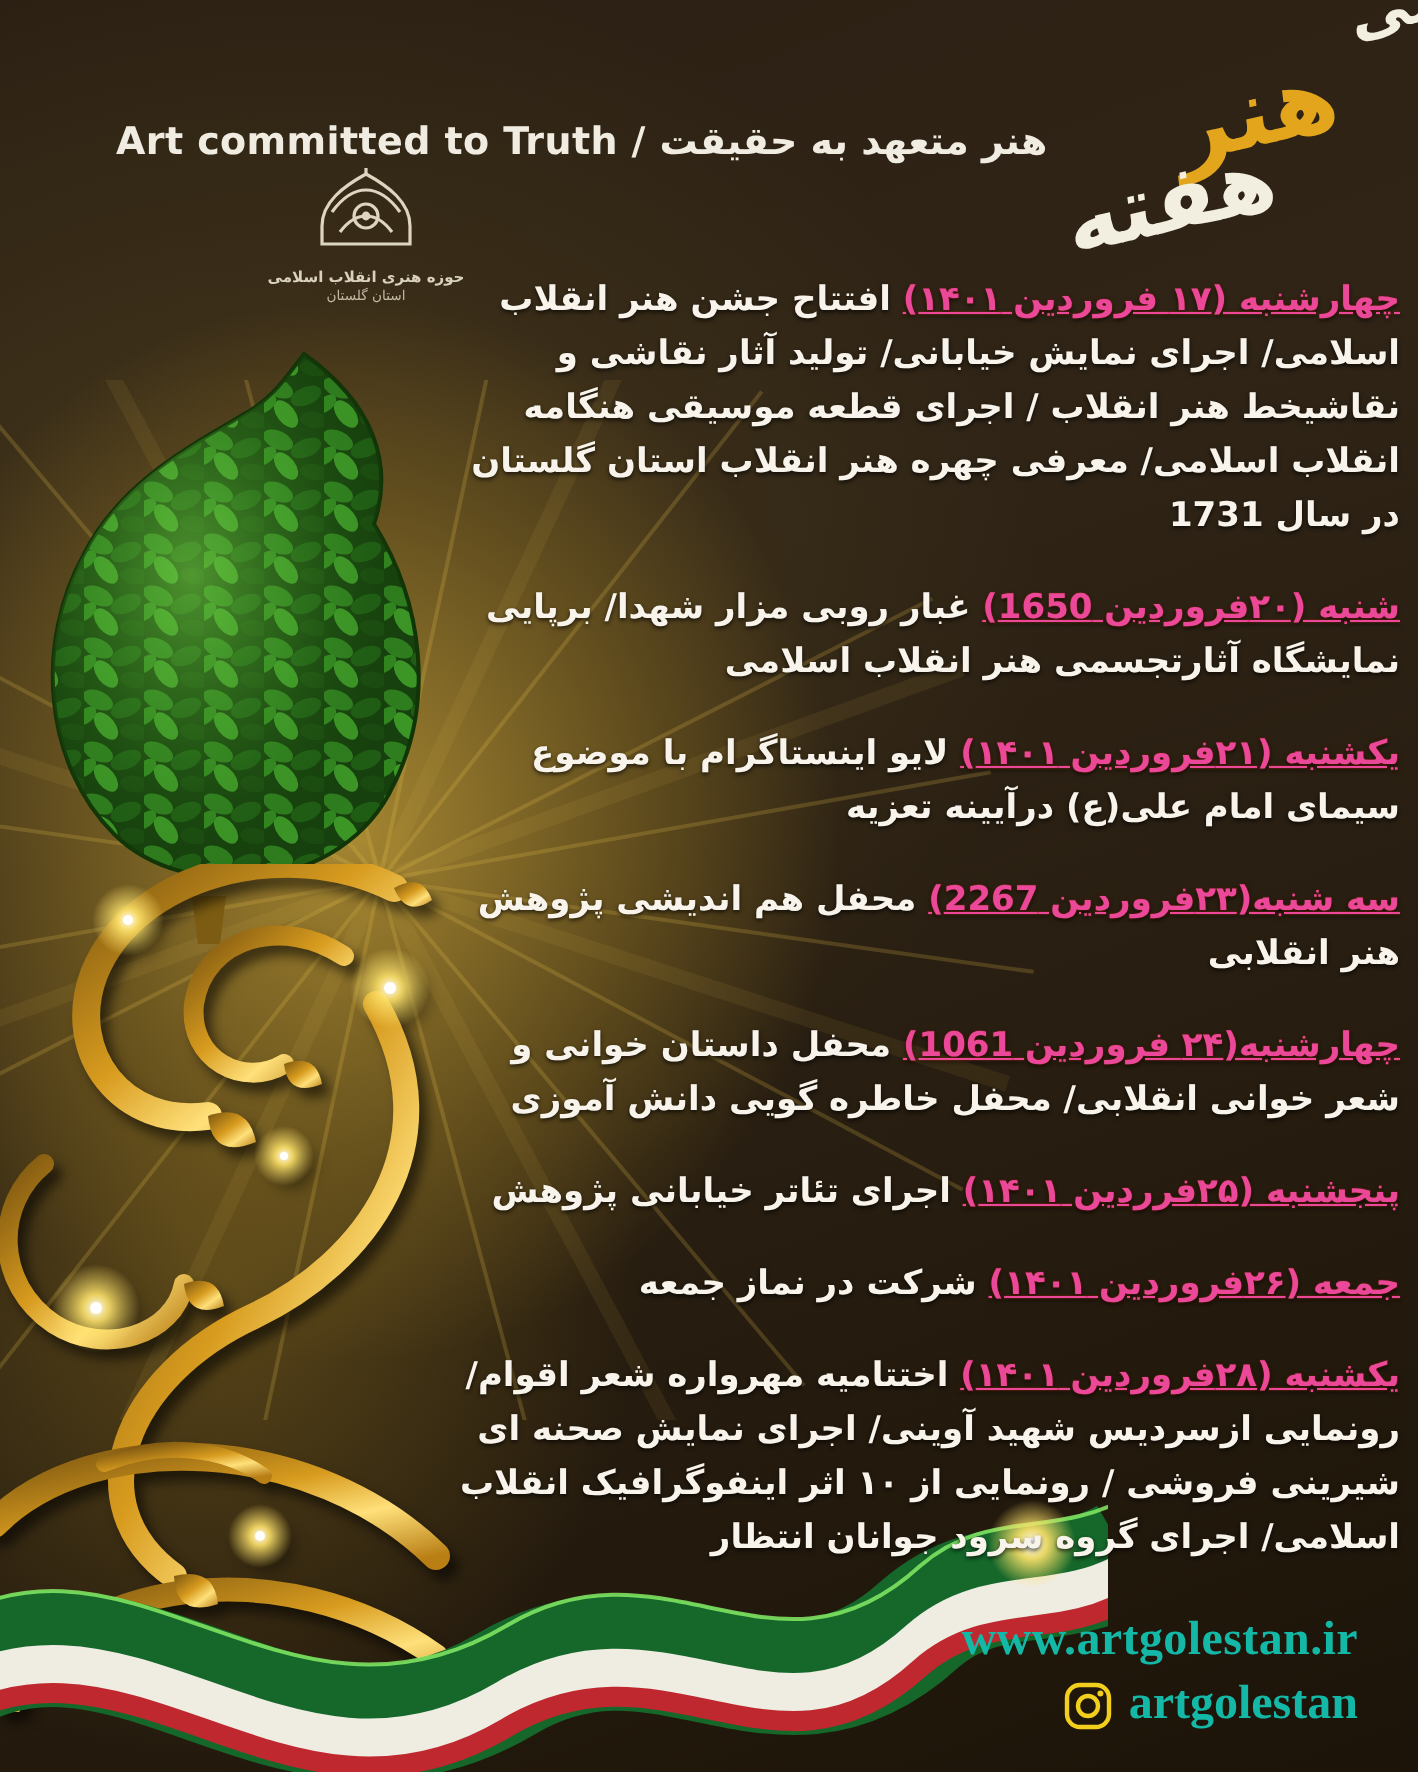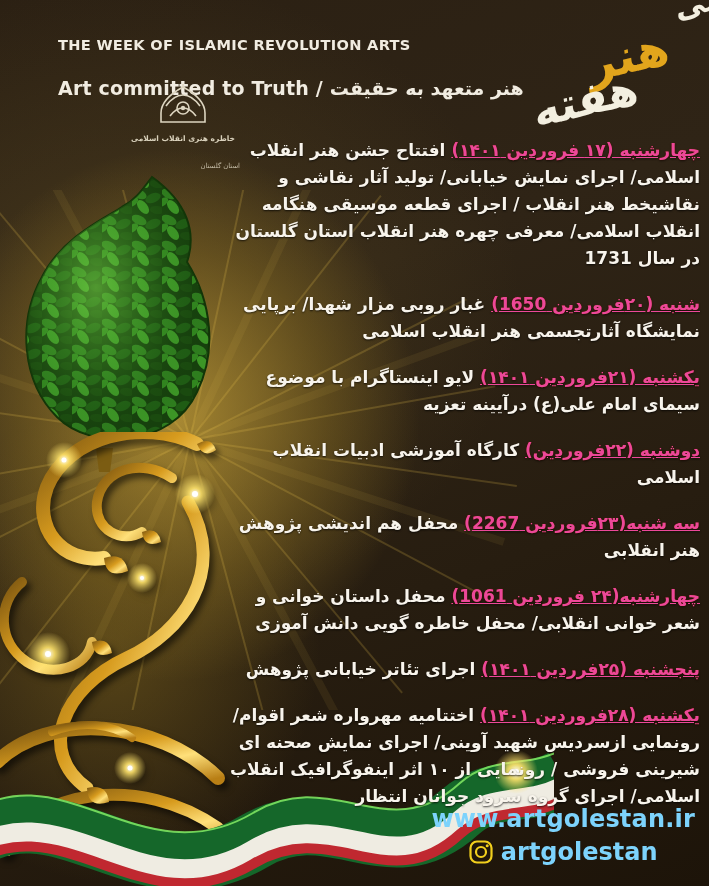--- a/index.html
+++ b/index.html
@@ -19,31 +19,31 @@
   .rays{position:absolute;left:-40px;top:190px;width:600px;height:520px;}
   .tree{position:absolute;left:12px;top:162px;width:228px;height:310px;}
   .ornament{position:absolute;left:-8px;top:432px;width:252px;height:424px;filter:drop-shadow(4px 5px 3px rgba(0,0,0,.55));}
   .ribbon{position:absolute;left:-12px;top:750px;width:566px;height:140px;}
   .hdr{position:absolute;left:58px;top:36px;color:#f1ece1;}
   .hdr .t1{font-size:14.6px;font-weight:bold;letter-spacing:.3px;}
   .hdr .t2{font-size:19px;font-weight:bold;margin-top:24px;letter-spacing:.2px;}
   .logo{position:absolute;left:126px;top:84px;width:114px;text-align:center;color:#d9d1bc;}
   .logo svg{display:block;margin:0 auto;}
   .logo-l1{font-size:7.5px;font-weight:bold;margin-top:2px;}
-  .logo-l2{font-size:6.8px;margin-top:19px;opacity:.85;text-align:right;}
+  .logo-l2{font-size:6.8px;margin-top:1px;opacity:.85;}
   .callig{position:absolute;right:14px;top:6px;width:312px;height:124px;overflow:visible;}
   .callig text{font-weight:bold;direction:rtl;}
   .c-white{fill:#f3efe0;}
   .c-gold{fill:#e2a51c;}
   .schedule{position:absolute;left:228px;right:9px;top:137px;direction:rtl;text-align:right;}
   .item{margin:0 0 19px 0;font-size:17px;line-height:27px;font-weight:bold;color:#f8f4ec;text-shadow:0 1px 2px rgba(0,0,0,.7);}
   .item .date{color:#ec4899;text-shadow:0 0 1px rgba(150,40,10,.9),0 1px 2px rgba(0,0,0,.7);text-decoration:underline;}
-  .footer{position:absolute;right:14px;bottom:20px;text-align:right;color:#7dd3fc;}
+  .footer{position:absolute;right:30px;bottom:20px;text-align:right;color:#14b8a6;font-family:Liberation Serif, serif;}
   .site{font-size:24px;font-weight:bold;letter-spacing:.2px;}
-  .insta{display:flex;align-items:center;justify-content:center;gap:8px;margin-top:5px;font-size:24px;font-weight:bold;}
+  .insta{display:flex;align-items:center;justify-content:flex-end;gap:8px;margin-top:5px;font-size:24px;font-weight:bold;}
   .ig{display:block;}
 </style>
 </head>
 <body>
 
 <div class="poster">
   <div class="bg"></div>
 
   <svg class="rays" viewBox="0 0 600 520" aria-hidden="true">
     <g stroke="rgba(240,200,80,0.20)" stroke-width="2">
@@ -139,36 +139,35 @@
     </defs>
     <path d="M-30,100 C70,20 150,160 265,92 C345,44 400,128 472,62 C505,33 540,48 575,28" fill="none" stroke="#15672a" stroke-width="58"></path>
     <path d="M-30,108 C70,28 150,168 265,100 C345,52 400,136 472,70 C505,41 540,56 575,36" fill="none" stroke="#efece2" stroke-width="20"></path>
     <path d="M-30,122 C70,42 150,182 265,114 C345,66 400,150 472,84 C505,55 540,70 575,50" fill="none" stroke="#c02830" stroke-width="10"></path>
     <path d="M-30,71 C70,-9 150,131 265,63 C345,15 400,99 472,33 C505,4 540,19 575,-1" fill="none" stroke="rgba(130,235,100,0.85)" stroke-width="2"></path>
     <circle cx="528" cy="22" r="22" fill="url(#sparkGrad2)"></circle>
       <circle cx="528" cy="22" r="3" fill="#fff"></circle>
   </svg>
 
   <header class="hdr">
-    <div class="t1">THE WEEK OF ISLAMIC REVOLUTION ARTS</div>
     <div class="t2">Art committed to Truth / هنر متعهد به حقیقت</div>
   </header>
 
   <div class="logo">
     <svg width="62" height="48" viewBox="0 0 62 48" aria-hidden="true">
       <g fill="none" stroke="#ddd5c0" stroke-width="1.6">
         <path d="M31,3 C42,9 53,17 53,29 L53,38 L9,38 L9,29 C9,17 20,9 31,3 Z"></path>
         <circle cx="31" cy="24" r="6"></circle>
         <path d="M31,3 L31,0"></path>
         <path d="M18,32 q6,-8 13,-8 q7,0 13,8"></path>
         <path d="M14,22 q8,-11 17,-11 q9,0 17,11"></path>
       </g>
       <circle cx="31" cy="24" r="2.2" fill="#ddd5c0"></circle>
     </svg>
-    <div class="logo-l1">خاطره هنری انقلاب اسلامی</div>
+    <div class="logo-l1">حوزه هنری انقلاب اسلامی</div>
     <div class="logo-l2">استان گلستان</div>
   </div>
 
   <svg class="callig" viewBox="0 0 312 124">
     <g transform="rotate(-13 160 62) skewX(-6)">
       <text class="c-white" x="306" y="44" text-anchor="end" font-size="30">انقلاب اسلامی</text>
       <text class="c-gold" x="212" y="86" text-anchor="end" font-size="48">هنر</text>
       <text class="c-white" x="152" y="118" text-anchor="end" font-size="44">هفته</text>
     </g>
   </svg>
@@ -180,34 +179,34 @@
     </p>
     <p class="item">
       <span class="date">شنبه (۲۰فروردین 1650)</span>
       <span class="desc">غبار روبی مزار شهدا/ برپایی نمایشگاه آثارتجسمی هنر انقلاب اسلامی</span>
     </p>
     <p class="item">
       <span class="date">یکشنبه (۲۱فروردین ۱۴۰۱)</span>
       <span class="desc">لایو اینستاگرام با موضوع سیمای امام علی(ع) درآیینه تعزیه</span>
     </p>
     <p class="item">
-      <span class="date">دوشنبه (۲۲فروردین)</span>
-      <span class="desc">کارگاه آموزشی ادبیات انقلاب اسلامی</span>
-    </p>
-    <p class="item">
       <span class="date">سه شنبه(۲۳فروردین 2267)</span>
       <span class="desc">محفل هم اندیشی پژوهش هنر انقلابی</span>
     </p>
     <p class="item">
       <span class="date">چهارشنبه(۲۴ فروردین 1061)</span>
       <span class="desc">محفل داستان خوانی و شعر خوانی انقلابی/ محفل خاطره گویی دانش آموزی</span>
     </p>
     <p class="item">
       <span class="date">پنجشنبه (۲۵فرردین ۱۴۰۱)</span>
       <span class="desc">اجرای تئاتر خیابانی پژوهش</span>
+    </p>
+    <p class="item">
+      <span class="date">جمعه (۲۶فروردین ۱۴۰۱)</span>
+      <span class="desc">شرکت در نماز جمعه</span>
     </p>
     <p class="item">
       <span class="date">یکشنبه (۲۸فروردین ۱۴۰۱)</span>
       <span class="desc">اختتامیه مهرواره شعر اقوام/ رونمایی ازسردیس شهید آوینی/ اجرای نمایش صحنه ای شیرینی فروشی / رونمایی از ۱۰ اثر اینفوگرافیک انقلاب اسلامی/ اجرای گروه سرود جوانان انتظار</span>
     </p>
   </main>
 
   <footer class="footer">
     <div class="site">www.artgolestan.ir</div>
     <div class="insta">

